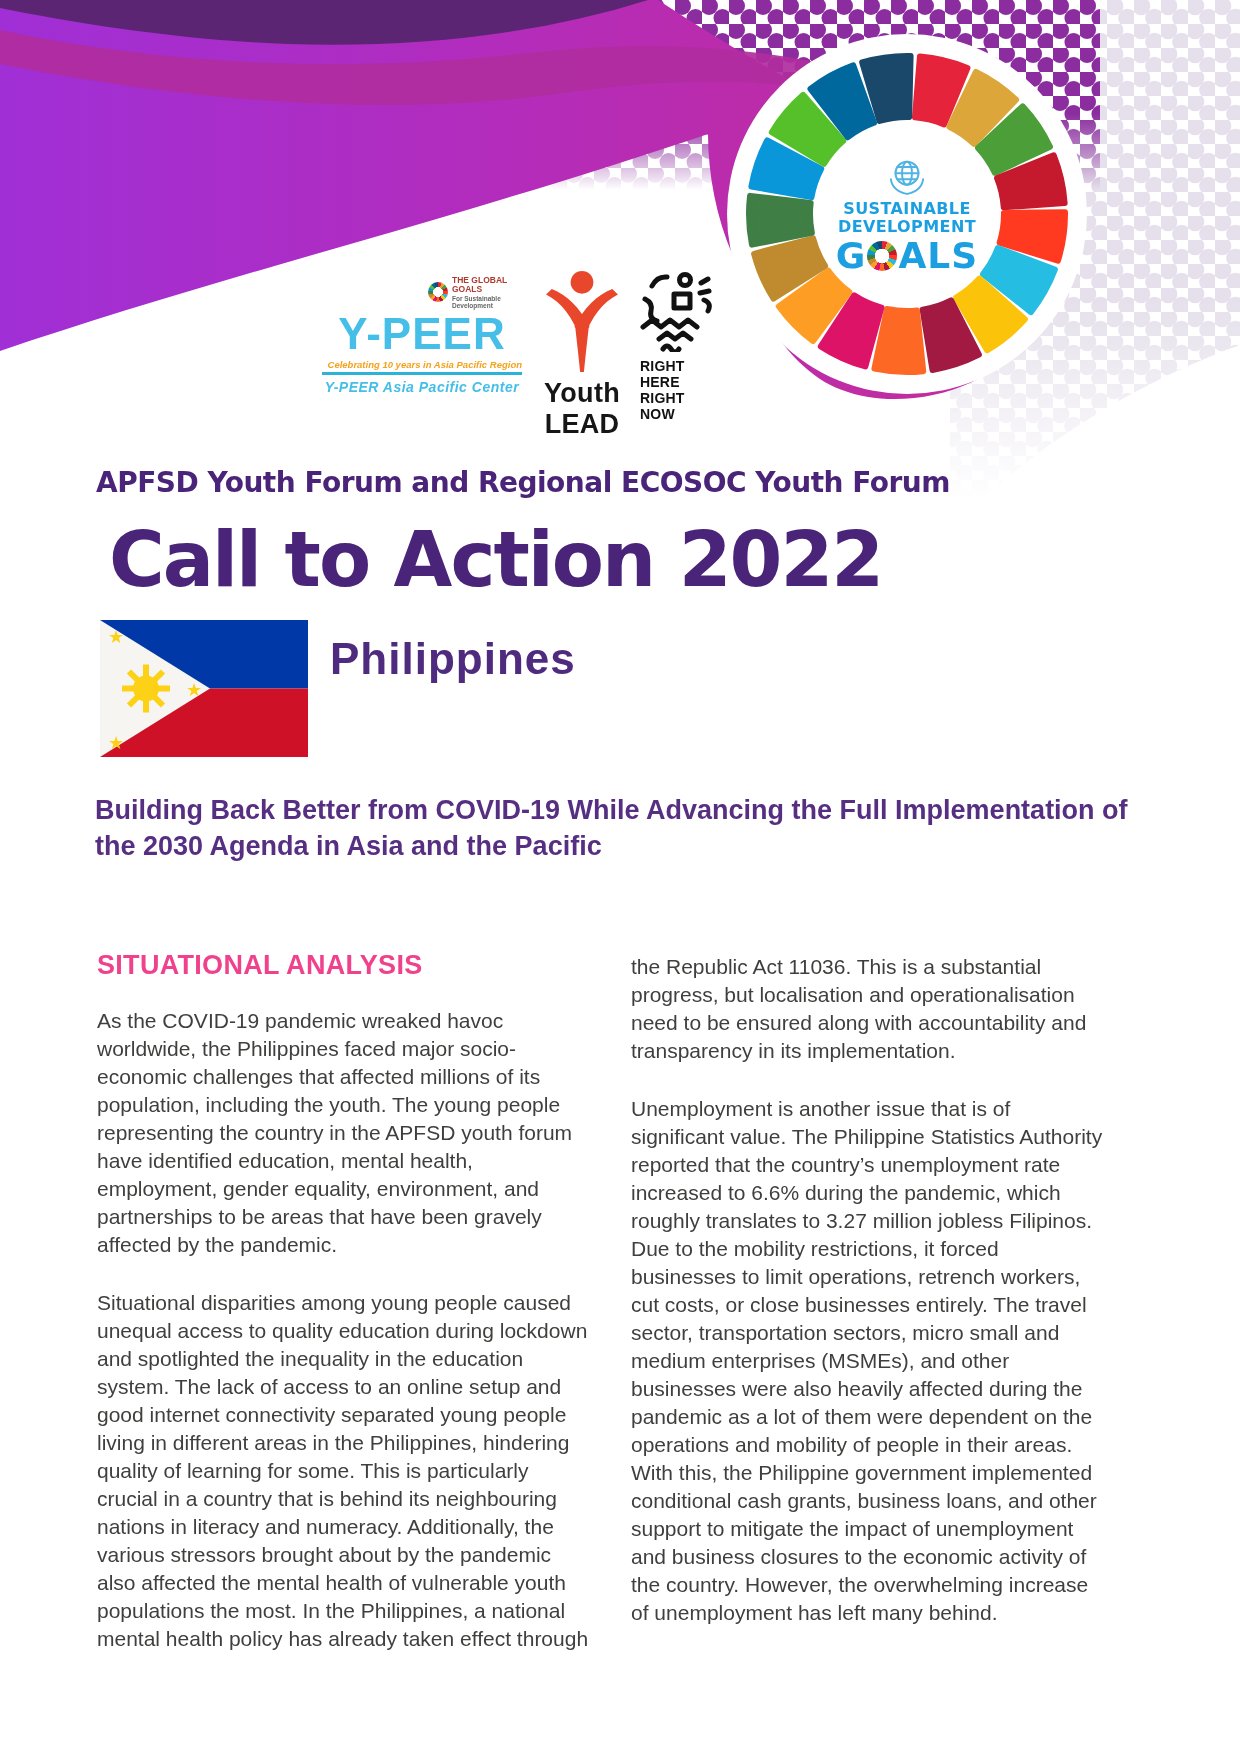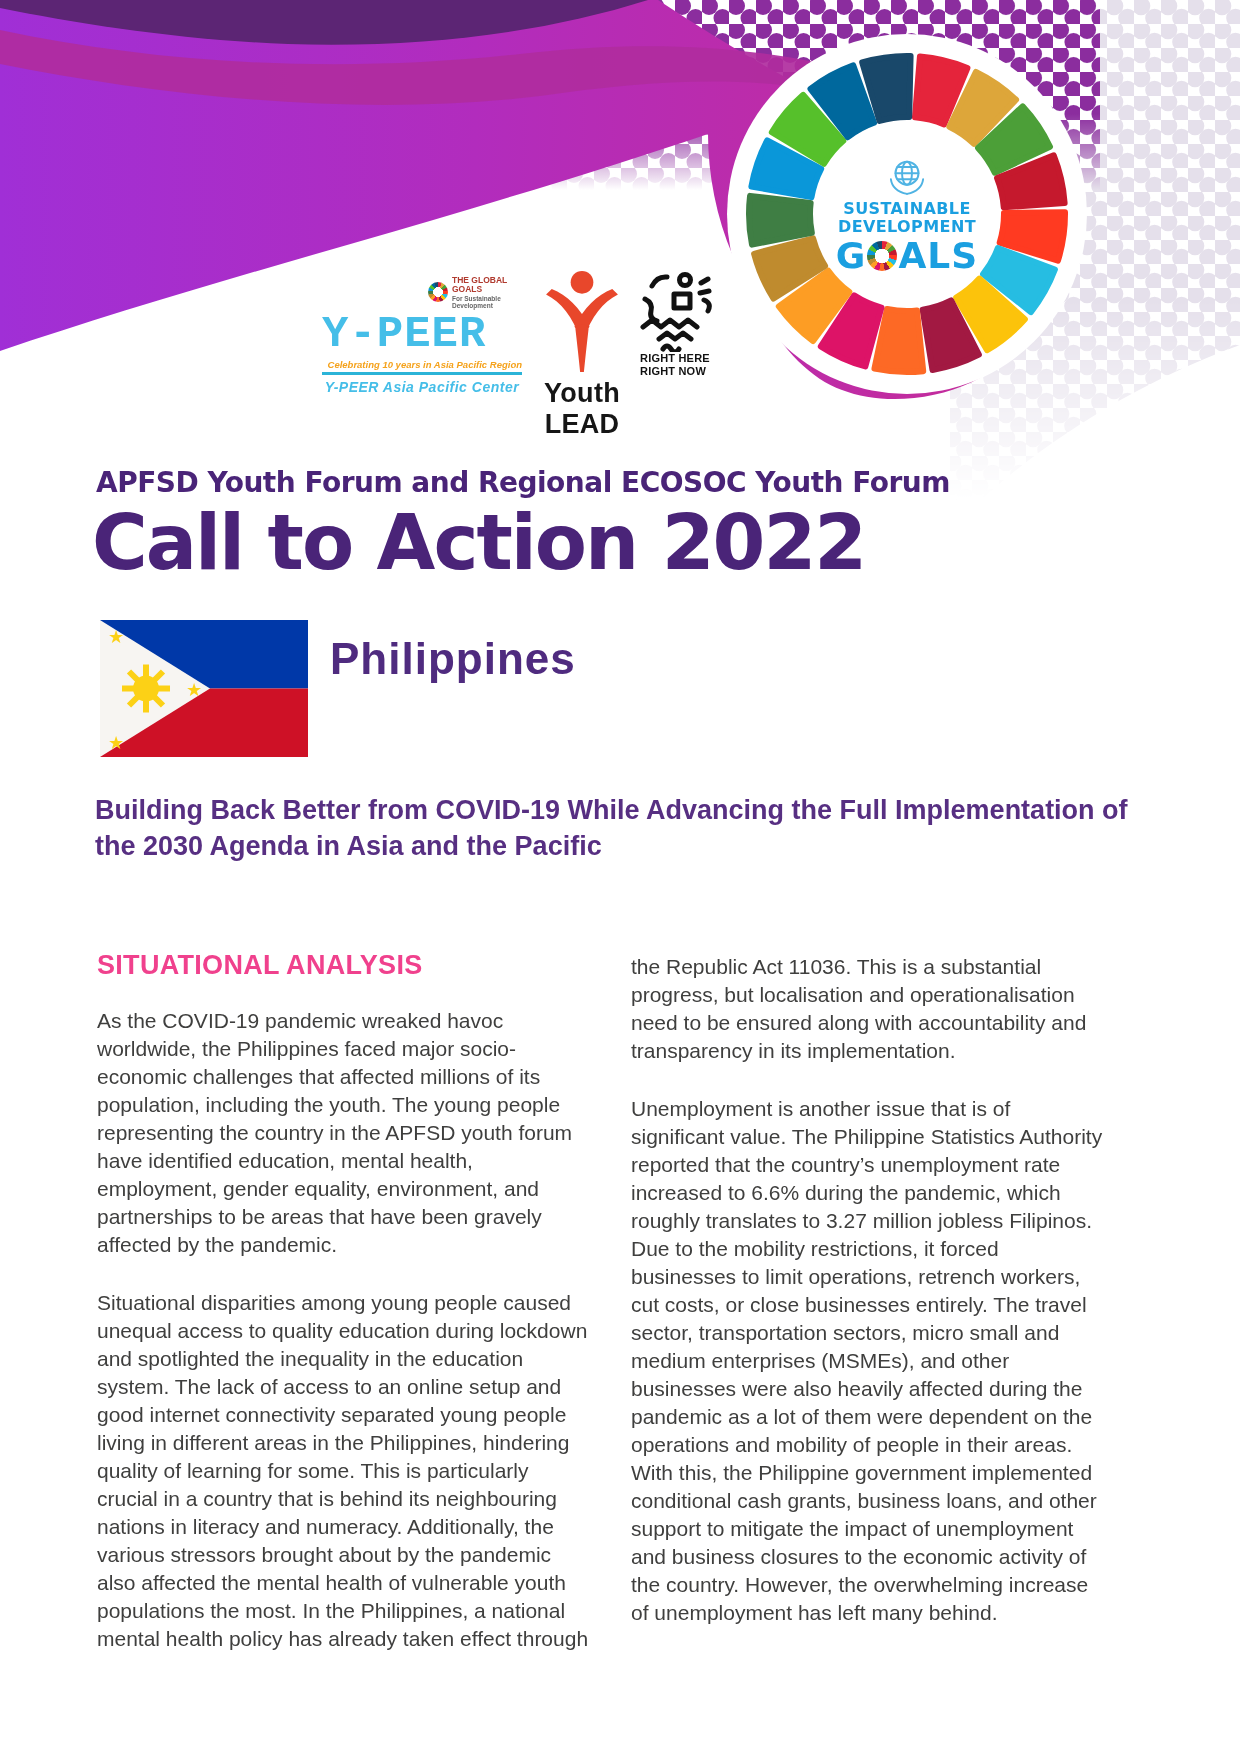--- a/index.html
+++ b/index.html
@@ -25,37 +25,37 @@
   .arrow-word{position:absolute;left:0;top:20px;font-family:"DejaVu Sans",sans-serif;font-weight:bold;
       font-size:50px;line-height:1;color:var(--title-purple);letter-spacing:-1px;}
   .arrow-mark{position:absolute;left:147px;top:0;}
   .arrow-tag{position:absolute;left:2px;top:77px;font-size:10.5px;line-height:1.15;font-weight:bold;
       color:#756a85;}
   .logo-ypeer{position:absolute;left:322px;top:276px;width:200px;}
   .gg-row{display:flex;align-items:center;gap:4px;margin-left:106px;margin-bottom:3px;}
   .gg-wheel{width:20px;height:20px;border-radius:50%;flex:none;}
   .gg-t1{font-size:8.5px;font-weight:bold;color:#b03a2e;line-height:1.1;}
   .gg-t2{font-size:6.5px;font-weight:bold;color:#666;line-height:1.1;}
-  .ypeer-word{font-family:Liberation Mono, monospace;font-weight:bold;font-size:44px;line-height:1;
-      color:var(--ypeer-blue);letter-spacing:1px;}
+  .ypeer-word{font-family:Liberation Sans, sans-serif;font-weight:bold;font-size:44px;line-height:1;
+      color:var(--ypeer-blue);letter-spacing:1px;text-align:center;}
   .ypeer-celebrating{font-size:9.5px;font-weight:bold;font-style:italic;color:#f5a21b;
       text-align:right;margin-top:3px;}
   .ypeer-rule{height:3px;background:#2bb4d8;margin-top:2px;}
   .ypeer-center{font-size:14px;font-weight:bold;font-style:italic;color:var(--ypeer-blue);
       text-align:center;margin-top:4px;letter-spacing:.5px;}
   .logo-yl{position:absolute;left:533px;top:270px;width:98px;text-align:center;}
   .yl-word{font-size:27px;font-weight:bold;color:#161616;margin-top:4px;letter-spacing:.3px;}
   .logo-rhrn{position:absolute;left:640px;top:272px;width:80px;}
-  .rhrn-text{margin-top:0;font-size:11px;font-weight:bold;color:#111;line-height:1.15;
+  .rhrn-text{margin-top:6px;font-size:14px;font-weight:bold;color:#111;line-height:1.15;
       letter-spacing:.2px;}
 
   
   .eyebrow{position:absolute;left:96px;top:466px;font-family:"DejaVu Sans",sans-serif;
       font-weight:bold;font-size:28px;color:var(--title-purple);letter-spacing:-.5px;}
-  .main-title{position:absolute;left:92px;top:498px;margin:0;font-family:"DejaVu Sans",sans-serif;
+  .main-title{position:absolute;left:92px;top:498px;margin:17px;font-family:"DejaVu Sans",sans-serif;
       font-weight:bold;font-size:76px;color:var(--title-purple);letter-spacing:-2px;}
   .flag{position:absolute;left:100px;top:620px;}
   .country{position:absolute;left:330px;top:634px;font-size:44px;font-weight:bold;
       color:var(--country-purple);letter-spacing:1px;}
   .subtitle{position:absolute;left:95px;top:793px;margin:0;width:1060px;font-weight:bold;
       font-size:27px;line-height:1.33;color:var(--subtitle-purple);}
 
   
   .cols{position:absolute;left:97px;top:950px;width:1006px;display:flex;gap:40px;}
   .col-left{width:494px;flex:none;}

